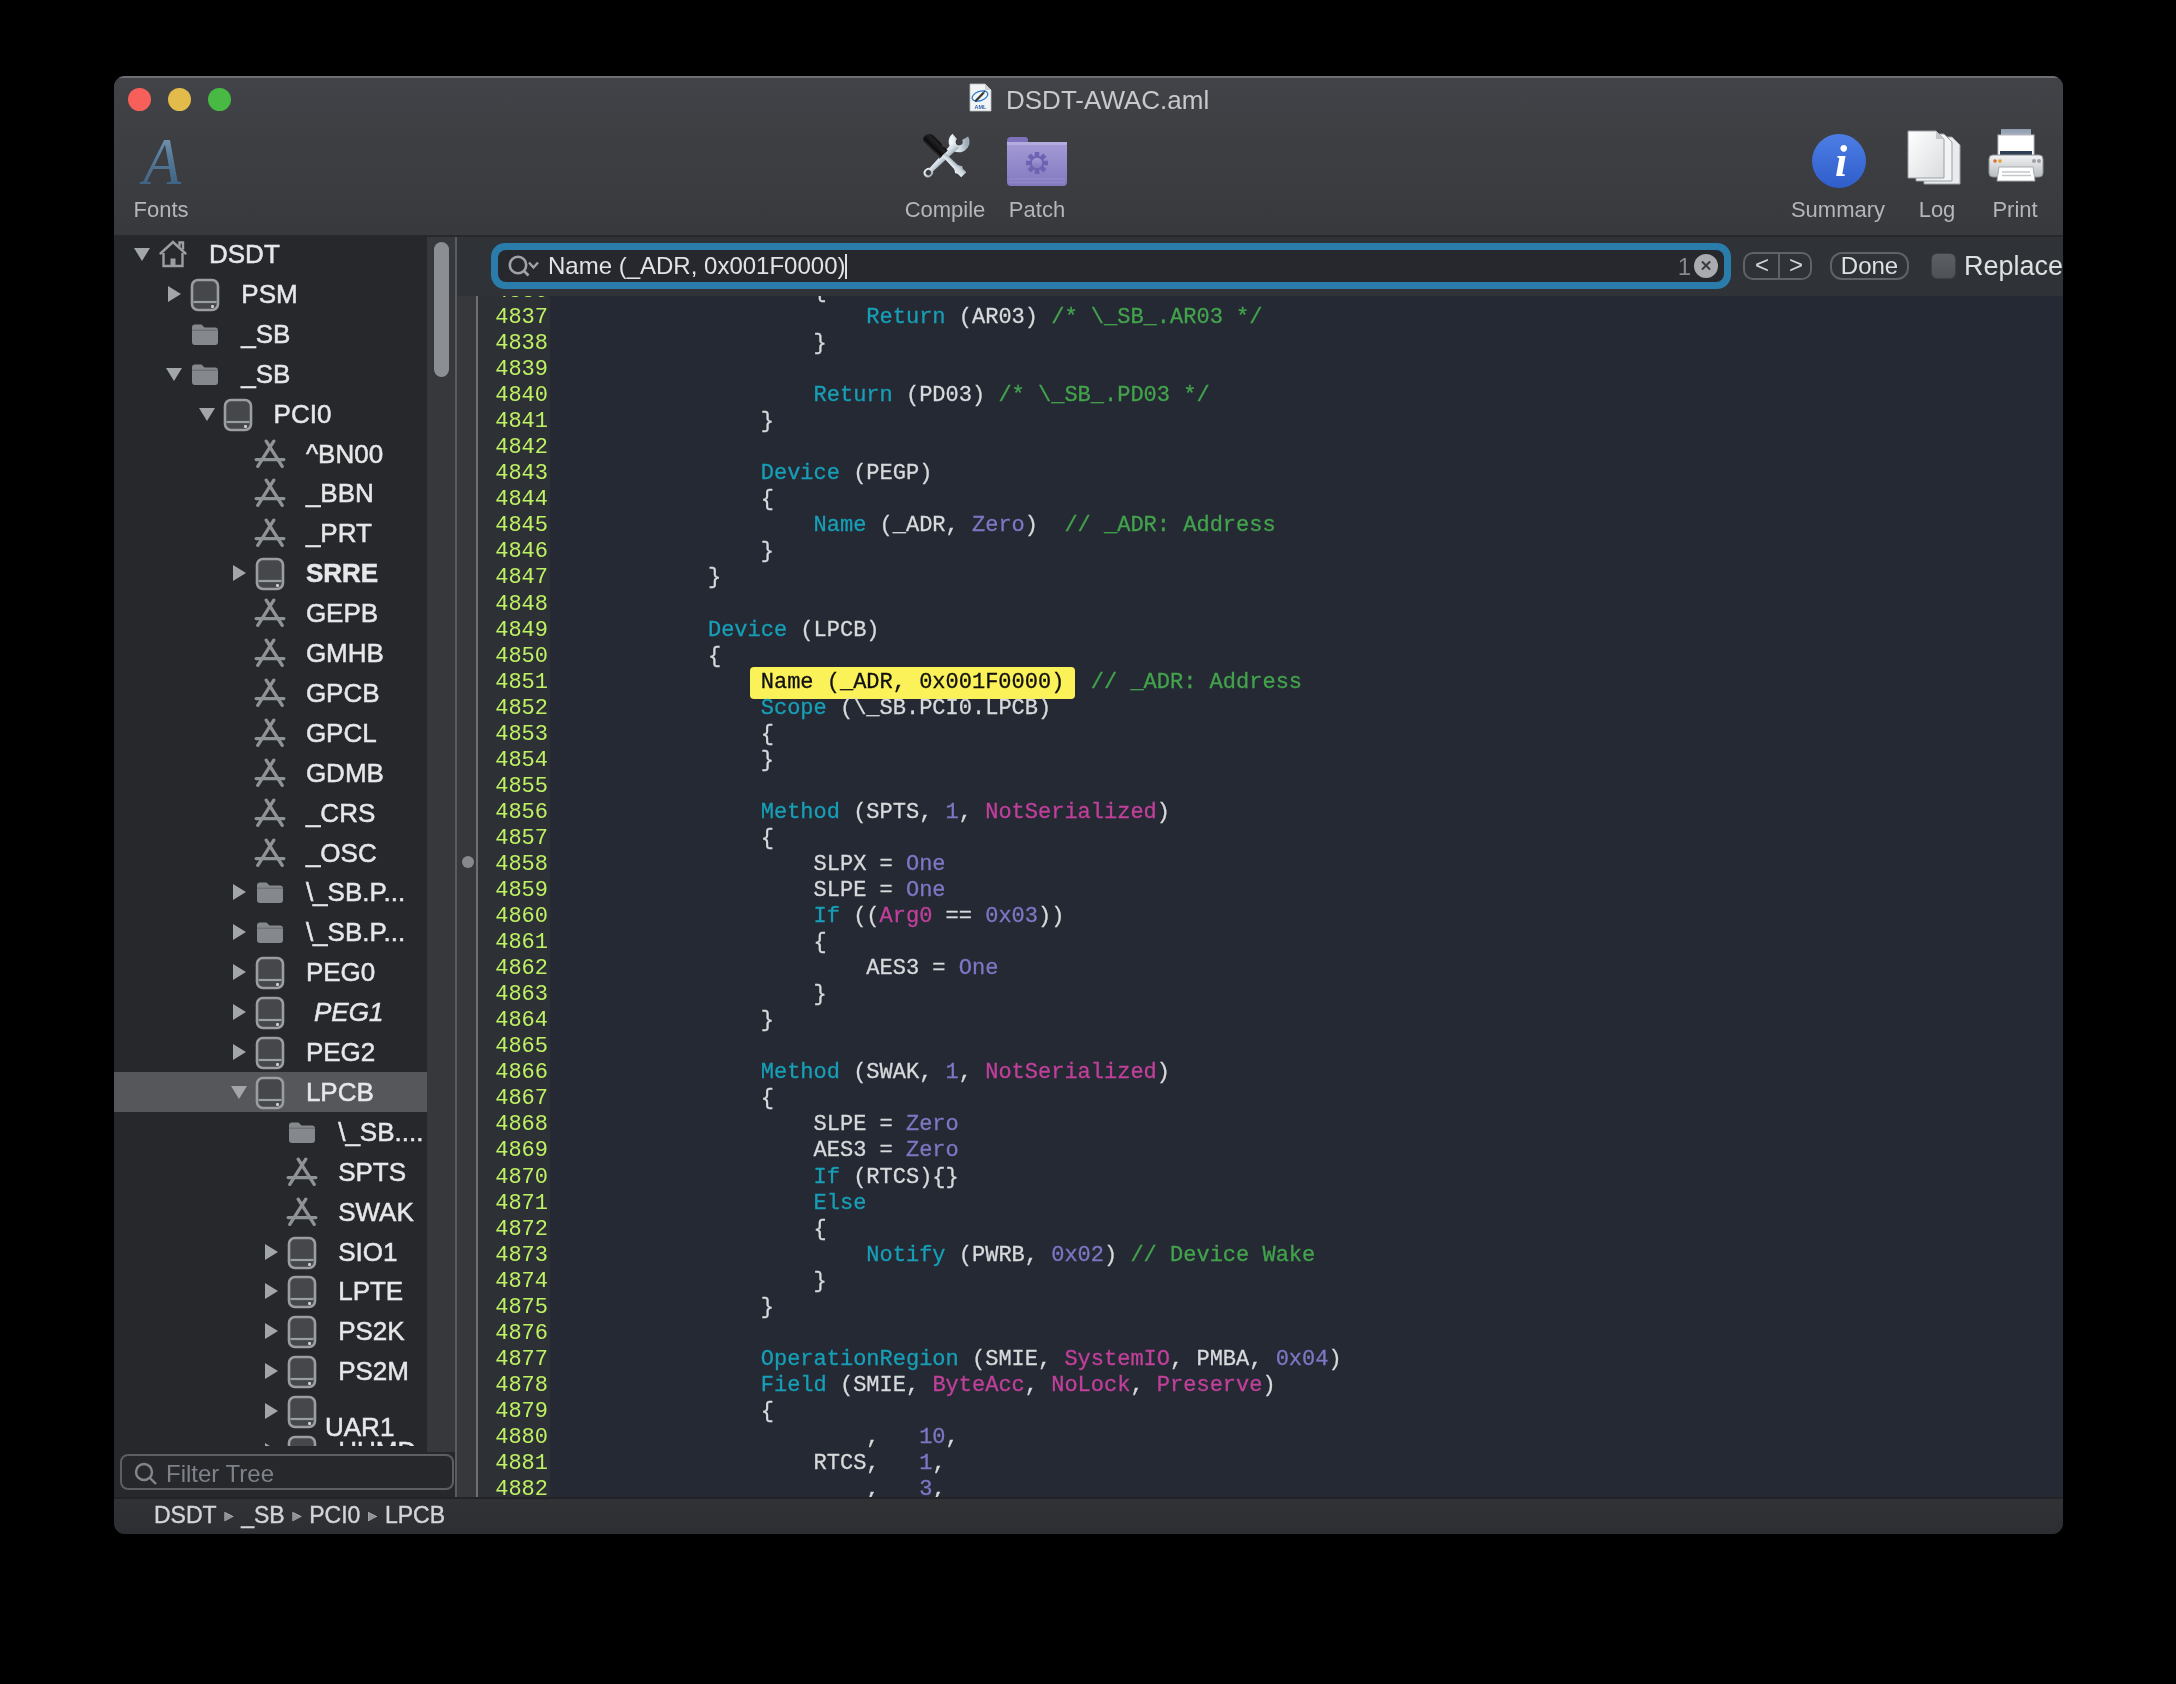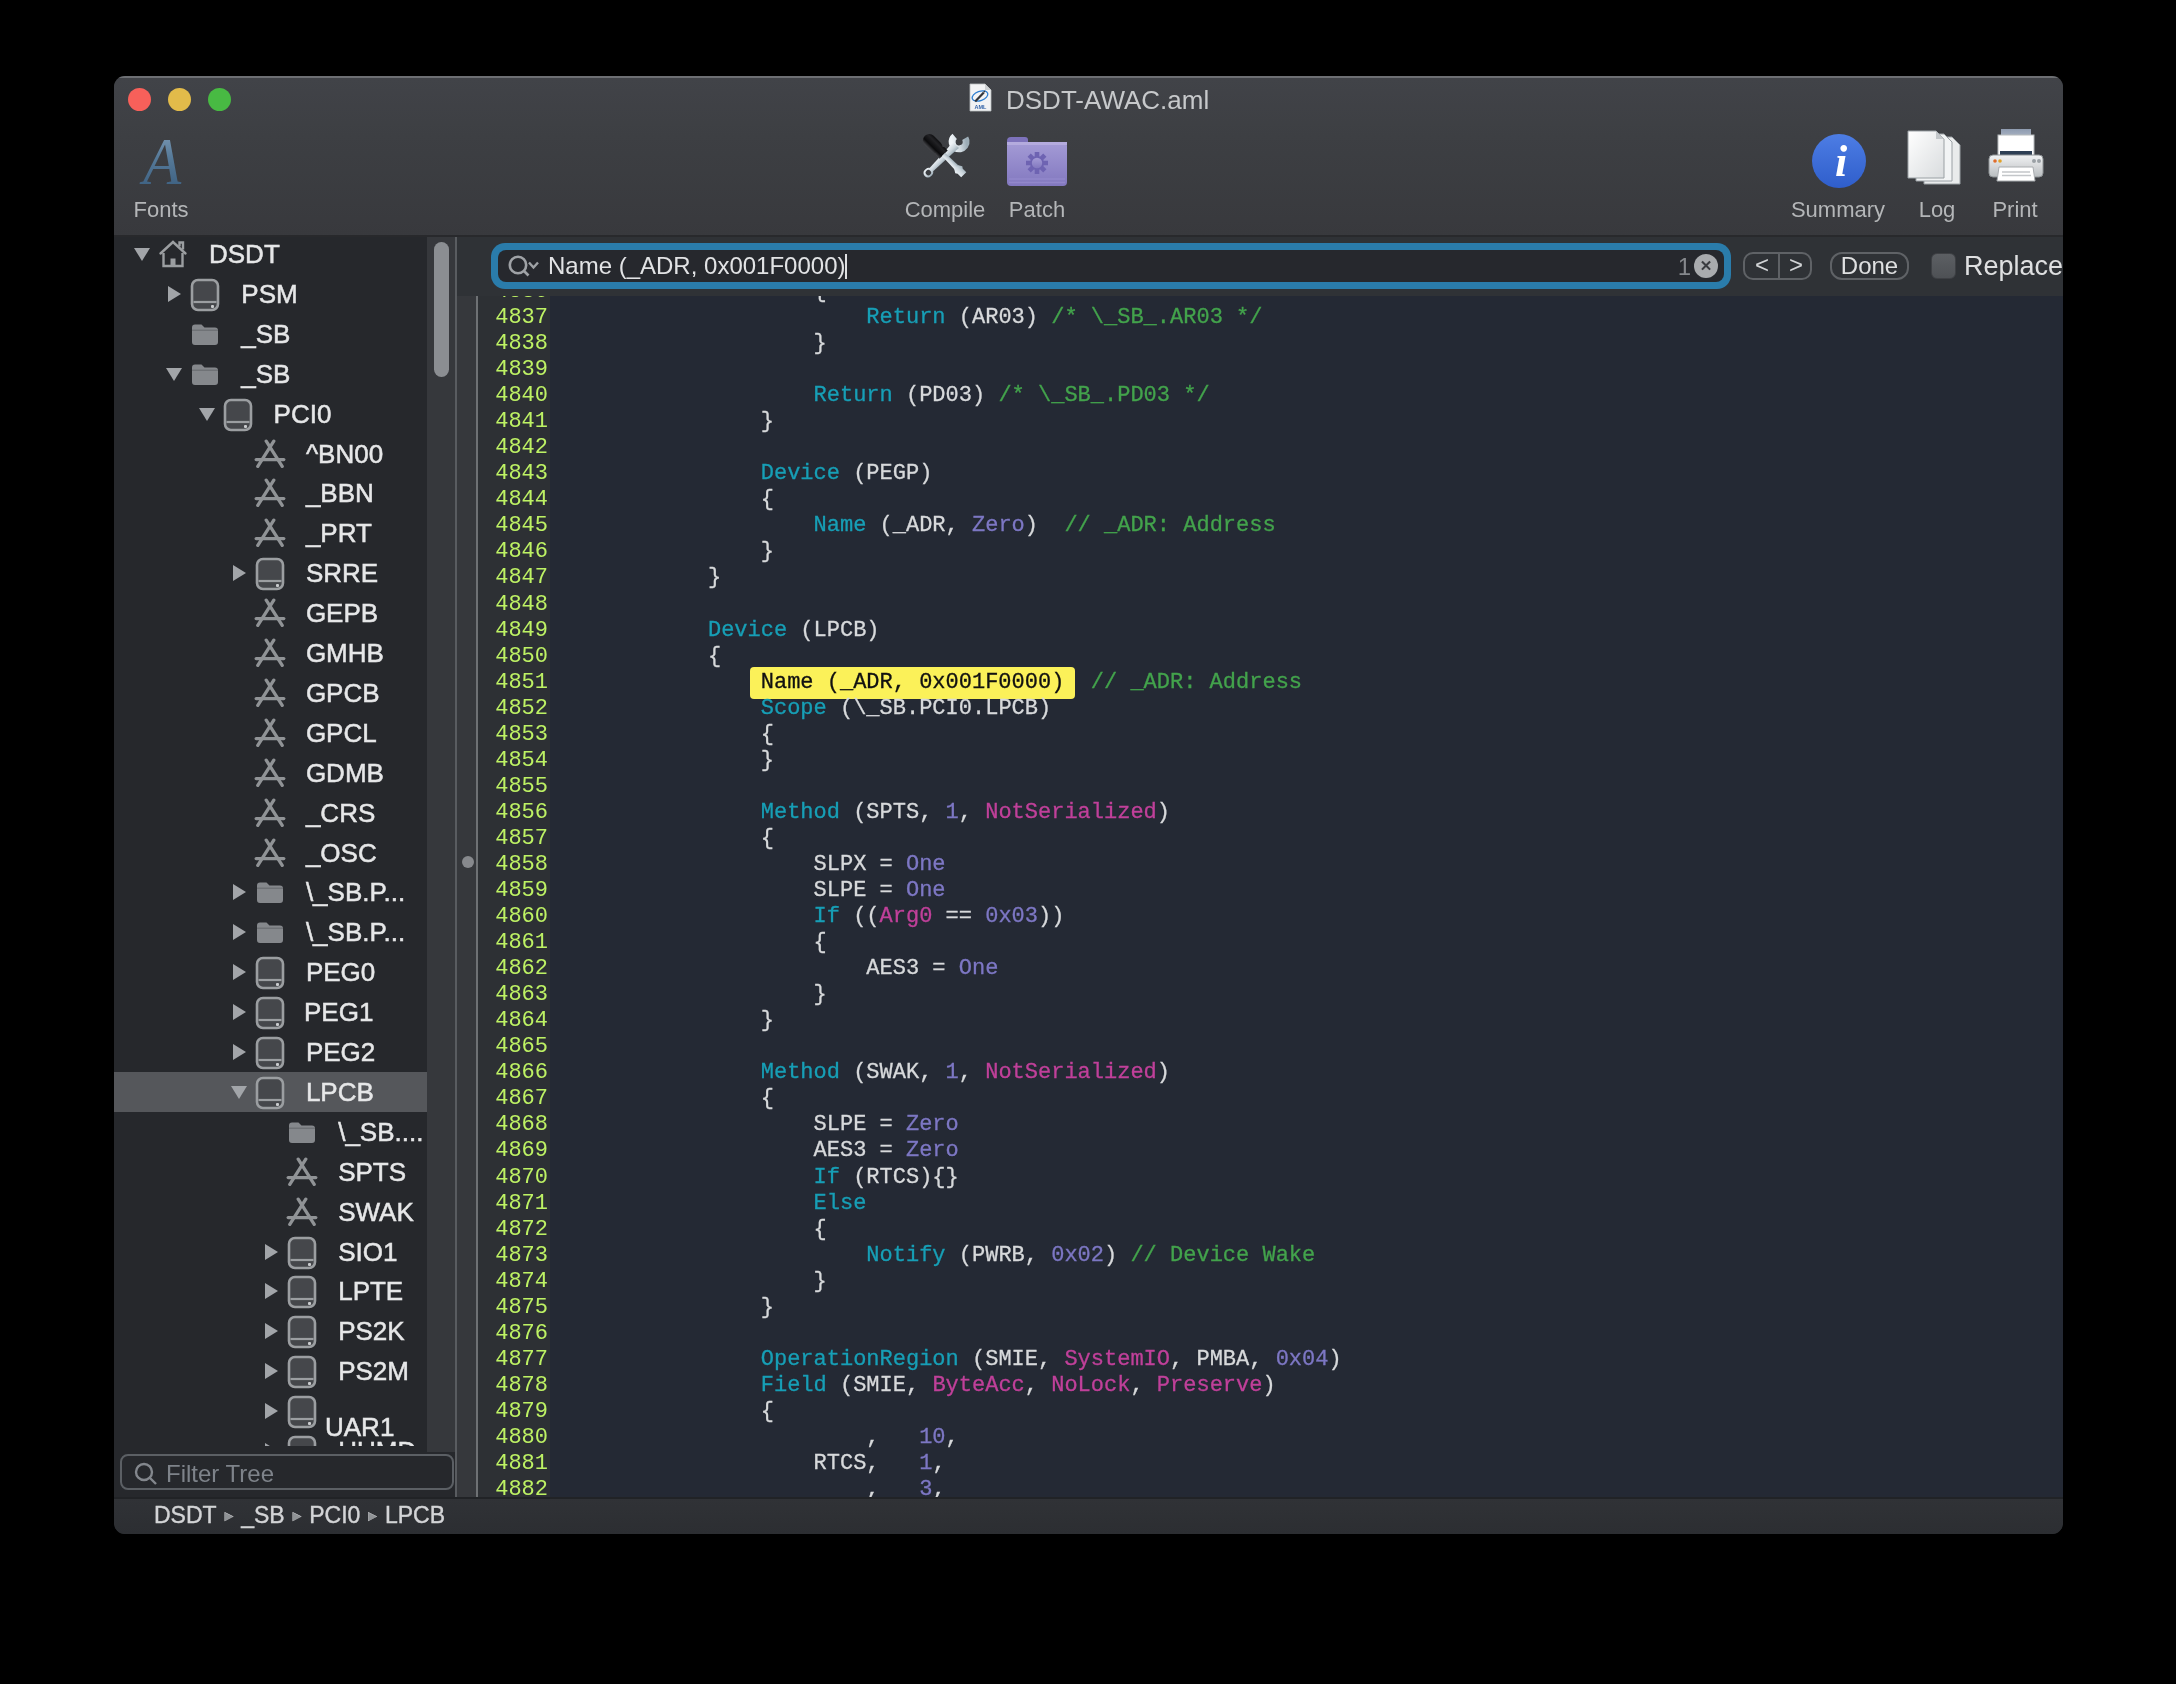--- a/index.html
+++ b/index.html
@@ -273,21 +273,21 @@
 <div class="row" style="top:276.3px;">
           <svg class="ticon" style="left:139.9px;top:5px;" width="32" height="30" viewBox="0 0 32 30">
             <g stroke="#909396" stroke-width="3.3" stroke-linecap="round" fill="none">
               <path d="M3.8 27.3 L19.8 2.2"></path>
               <path d="M28.2 27.3 L12.2 2.2"></path>
               <path d="M2.2 20.6 L29.8 20.6"></path>
             </g>
           </svg>
           <span class="lbl" style="left:191.9px;">_PRT</span>
         </div>
-<div class="row" style="top:316.2px;">
+<div class="row" style="top:316.2px;font-weight:bold;">
           <span class="tri-r" style="left:118.9px;"></span>
           <svg class="ticon" style="left:140.9px;" width="30" height="34" viewBox="0 0 30 34">
             <rect x="2" y="2" width="26" height="30" rx="6" fill="#45474b" stroke="#9b9ea1" stroke-width="2.6"></rect>
             <line x1="3.5" y1="24" x2="26.5" y2="24" stroke="#9b9ea1" stroke-width="2.2"></line>
             <rect x="21" y="27" width="3" height="3" rx="1" fill="#c9cbcd"></rect>
           </svg>
           <span class="lbl" style="left:191.9px;">SRRE</span>
         </div>
 <div class="row" style="top:356.1px;">
           <svg class="ticon" style="left:139.9px;top:5px;" width="32" height="30" viewBox="0 0 32 30">
@@ -384,21 +384,21 @@
           </svg>
           <span class="lbl" style="left:191.9px;">PEG0</span>
         </div>
 <div class="row" style="top:755.1px;">
           <span class="tri-r" style="left:118.9px;"></span>
           <svg class="ticon" style="left:140.9px;" width="30" height="34" viewBox="0 0 30 34">
             <rect x="2" y="2" width="26" height="30" rx="6" fill="#45474b" stroke="#9b9ea1" stroke-width="2.6"></rect>
             <line x1="3.5" y1="24" x2="26.5" y2="24" stroke="#9b9ea1" stroke-width="2.2"></line>
             <rect x="21" y="27" width="3" height="3" rx="1" fill="#c9cbcd"></rect>
           </svg>
-          <span class="lbl" style="left:190px;">PEG1</span>
+          <span class="lbl" style="left:200px;font-style:italic;">PEG1</span>
         </div>
 <div class="row" style="top:795.0px;">
           <span class="tri-r" style="left:118.9px;"></span>
           <svg class="ticon" style="left:140.9px;" width="30" height="34" viewBox="0 0 30 34">
             <rect x="2" y="2" width="26" height="30" rx="6" fill="#45474b" stroke="#9b9ea1" stroke-width="2.6"></rect>
             <line x1="3.5" y1="24" x2="26.5" y2="24" stroke="#9b9ea1" stroke-width="2.2"></line>
             <rect x="21" y="27" width="3" height="3" rx="1" fill="#c9cbcd"></rect>
           </svg>
           <span class="lbl" style="left:191.9px;">PEG2</span>
         </div>

